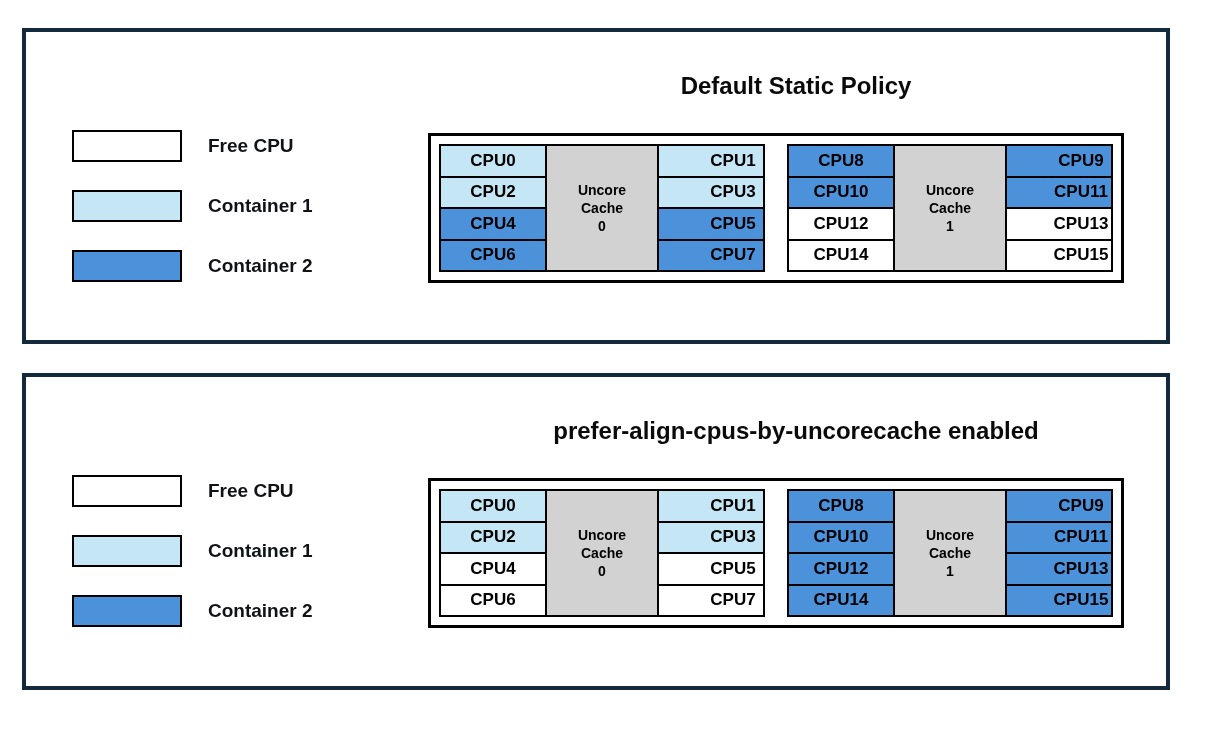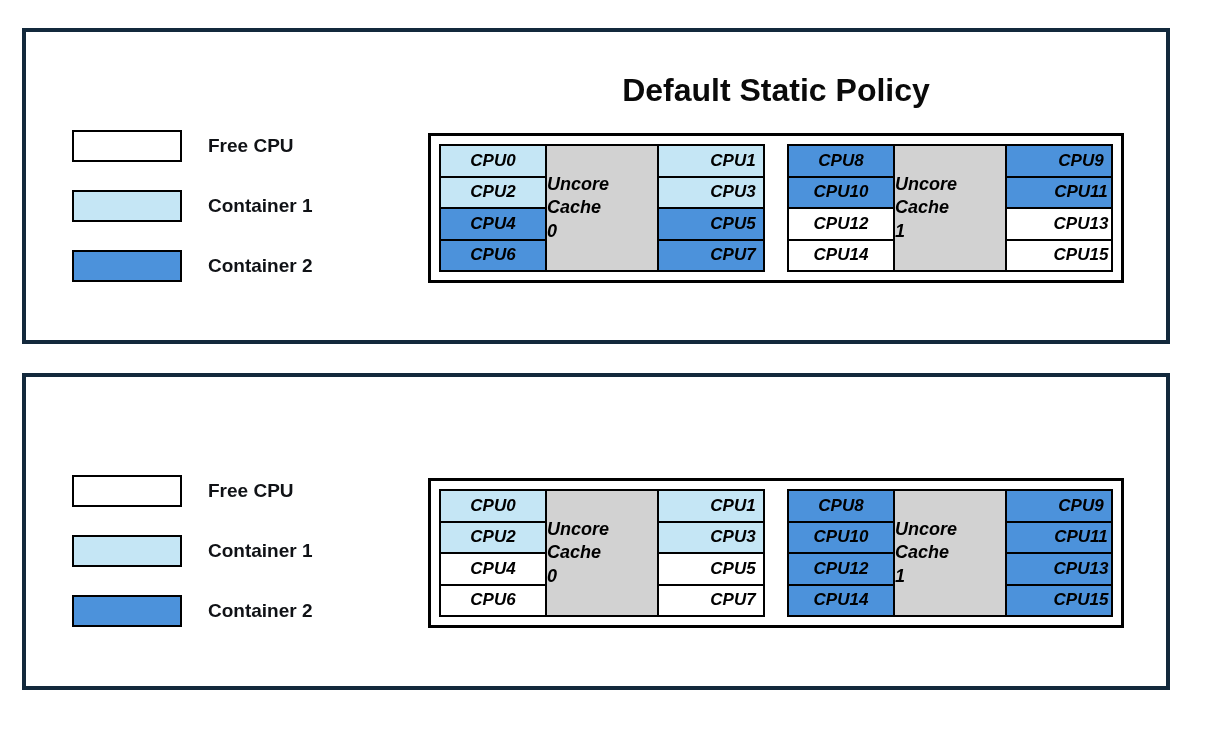--- a/index.html
+++ b/index.html
@@ -4,45 +4,45 @@
 <style>
   * { margin:0; padding:0; box-sizing:border-box; }
   html,body { width:1205px; height:730px; background:#ffffff;
     font-family:"Liberation Sans","DejaVu Sans",sans-serif; overflow:hidden; }
 
   .panel { position:absolute; left:22px; width:1148px; height:316px;
     border:4px solid #13293C; background:#fff; }
   .panel-top { top:28px; }
   .panel-bottom { top:373px; height:317px; }
 
-  .panel-title { position:absolute; top:40px; left:400px; width:700px;
-    text-align:center; font-size:32px; font-weight:700; color:#0a0a0a;
+  .panel-title { position:absolute; top:40px; left:420px; width:700px;
+    text-align:center; font-size:24px; font-weight:700; color:#0a0a0a;
     white-space:nowrap; }
 
   .legend { position:absolute; left:46px; top:98px; }
   .legend-row { display:flex; align-items:center; height:32px; margin-bottom:28px;text-align:right; }
   .swatch { width:110px; height:32px; border:2px solid #000; background:#fff; flex:0 0 auto; }
   .legend-label { margin-left:26px; font-size:19px; font-weight:700; color:#101216; white-space:nowrap; }
 
   .diagram { position:absolute; left:402px; top:101px; width:696px; height:150px;
     border:3px solid #000; background:#fff; padding:8px;
     display:flex; gap:20px; justify-content:space-between; }
 
   .uc-group { background:#000; padding:2px; display:grid;
     grid-template-columns:104px 110px 104px; grid-template-rows:repeat(4,1fr);
-    gap:2px; height:100%;font-style:italic; }
+    gap:2px; height:100%; }
 
   .cpu-cell { display:flex; align-items:center; justify-content:center;
     font-size:17px; font-weight:700; color:#000; background:#fff; }
   .col1 { grid-column:1; } .col3 { grid-column:3;padding-left:44px; }
   .r1 { grid-row:1; } .r2 { grid-row:2; } .r3 { grid-row:3; } .r4 { grid-row:4; }
 
   .cache-box { grid-column:2; grid-row:1 / span 4; background:#D2D2D2;
-    display:flex; flex-direction:column; justify-content:center;
-    font-size:18px; font-weight:700; color:#000; line-height:1.3; }
+    display:flex; flex-direction:column; align-items:center; justify-content:center;
+    font-size:14px; font-weight:700; color:#000; line-height:1.3; }
 </style>
 </head>
 <body>
 
 <div class="panel panel-top" style="border-color: rgb(19, 41, 60);">
   <div class="panel-title">Default Static Policy</div>
 
   <div class="legend">
     <div class="legend-row">
       <span class="swatch" style="background-color: rgb(255, 255, 255);"></span>
@@ -87,20 +87,21 @@
       </div>
       <div class="cpu-cell col3 r1" style="background-color: rgb(76, 146, 219);">CPU9</div>
       <div class="cpu-cell col3 r2" style="background-color: rgb(76, 146, 219);">CPU11</div>
       <div class="cpu-cell col3 r3" style="background-color: rgb(255, 255, 255);">CPU13</div>
       <div class="cpu-cell col3 r4" style="background-color: rgb(255, 255, 255);">CPU15</div>
     </div>
   </div>
 </div>
 
 <div class="panel panel-bottom" style="border-color: rgb(19, 41, 60);">
+  <div class="panel-title">prefer-align-cpus-by-uncorecache enabled</div>
 
   <div class="legend">
     <div class="legend-row">
       <span class="swatch" style="background-color: rgb(255, 255, 255);"></span>
       <span class="legend-label">Free CPU</span>
     </div>
     <div class="legend-row">
       <span class="swatch" style="background-color: rgb(197, 230, 245);"></span>
       <span class="legend-label">Container 1</span>
     </div>

